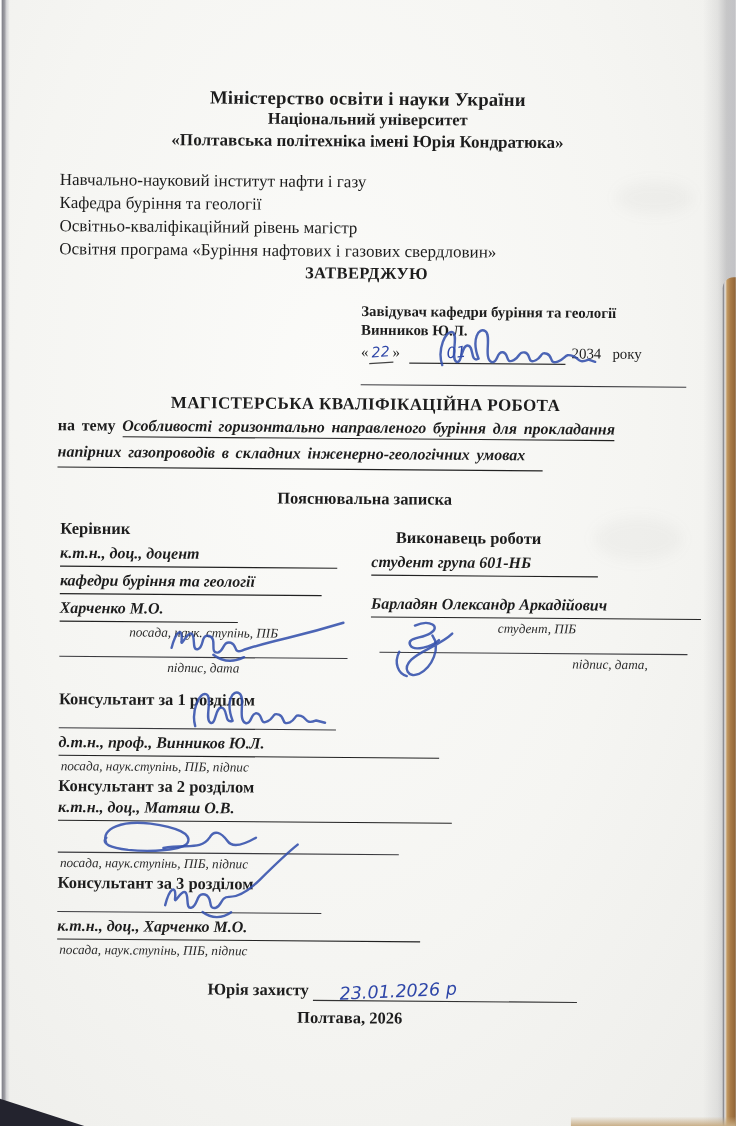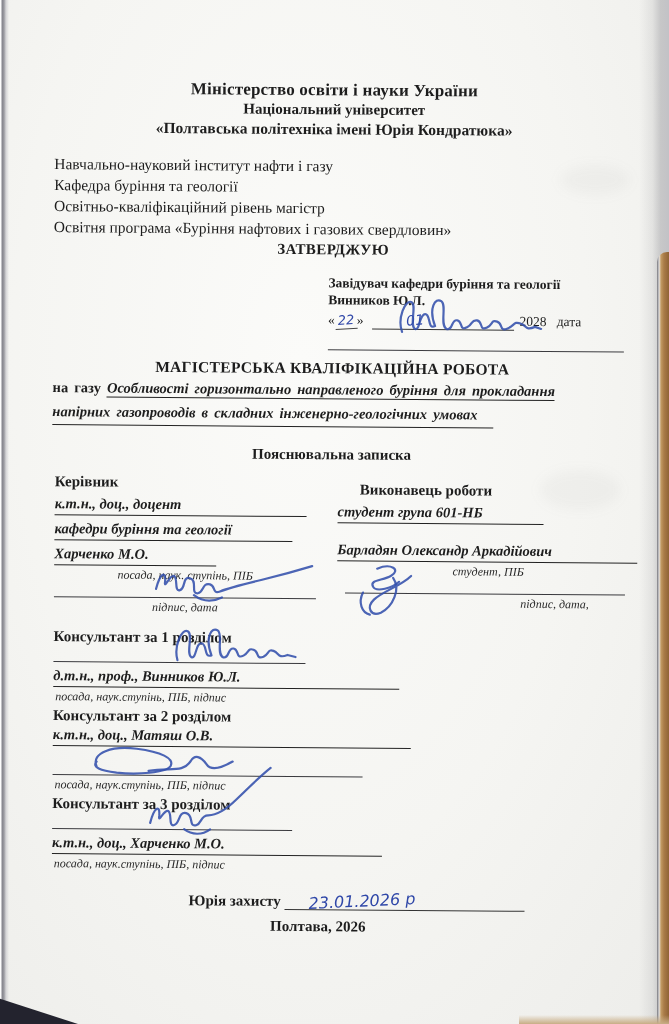--- a/index.html
+++ b/index.html
@@ -109,31 +109,31 @@
       <div>Освітньо-кваліфікаційний рівень магістр</div>
       <div>Освітня програма «Буріння нафтових і газових свердловин»</div>
     </div>
 
     <div class="approve-word">ЗАТВЕРДЖУЮ</div>
 
     <div class="approval">
       <div class="t">Завідувач кафедри буріння та геології</div>
       <div class="t">Винников Ю.Л.</div>
       <div class="date-row">
-        <span>«</span><span class="hand hand-day">22</span><span>»</span><span class="date-line"><span class="hand month-hand">01</span></span><span>2028</span>&nbsp;&nbsp;&nbsp;<span>дата</span>
+        <span>«</span><span class="hand hand-day">22</span><span>»</span><span class="date-line"><span class="hand month-hand">01</span></span><span>2034</span>&nbsp;&nbsp;&nbsp;<span>року</span>
         <svg class="sig" style="left:66px;top:-18px;" width="152" height="44" viewBox="0 0 152 44">
           <path d="M8,38 C3,24 11,6 17,8 C23,10 15,32 21,35 C26,37 25,20 31,20 C37,20 33,36 41,32 C34,14 41,3 47,7 C53,11 45,32 53,35 C59,36 57,25 63,26 C69,27 65,37 73,33 C79,30 77,25 83,26 C89,27 85,37 93,33 C99,30 97,25 103,27 C109,29 105,37 113,34 C121,31 119,26 127,29 C133,31 131,36 141,32 L147,34"></path>
         </svg>
       </div>
       <div class="approval-underline"></div>
     </div>
 
     <div class="work-type">МАГІСТЕРСЬКА КВАЛІФІКАЦІЙНА РОБОТА</div>
     <div class="theme">
-      <div class="l1"><span class="lbl">на газу</span> <span class="theme-u">Особливості горизонтально направленого буріння для прокладання</span></div>
+      <div class="l1"><span class="lbl">на тему</span> <span class="theme-u">Особливості горизонтально направленого буріння для прокладання</span></div>
       <div class="l2"><span class="theme-u">напірних газопроводів в складних інженерно-геологічних умовах</span></div>
     </div>
     <div class="subtitle">Пояснювальна записка</div>
 
     <div class="cols">
       <div class="col-l">
         <div class="role-label">Керівник</div>
         <div class="fld" style="width:252px;">к.т.н., доц., доцент</div>
         <div class="fld" style="width:238px;">кафедри буріння та геології</div>
         <div class="fld" style="width:162px;">Харченко М.О.</div>

